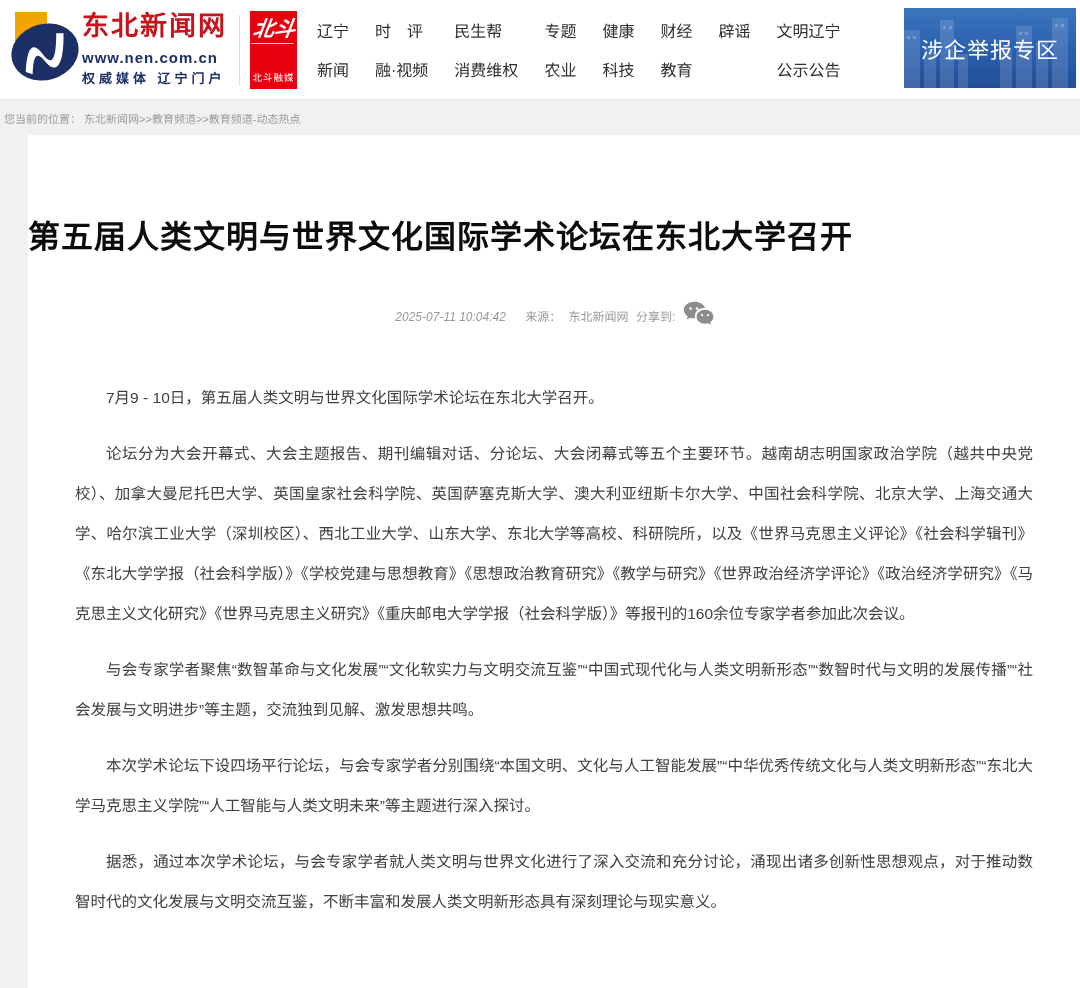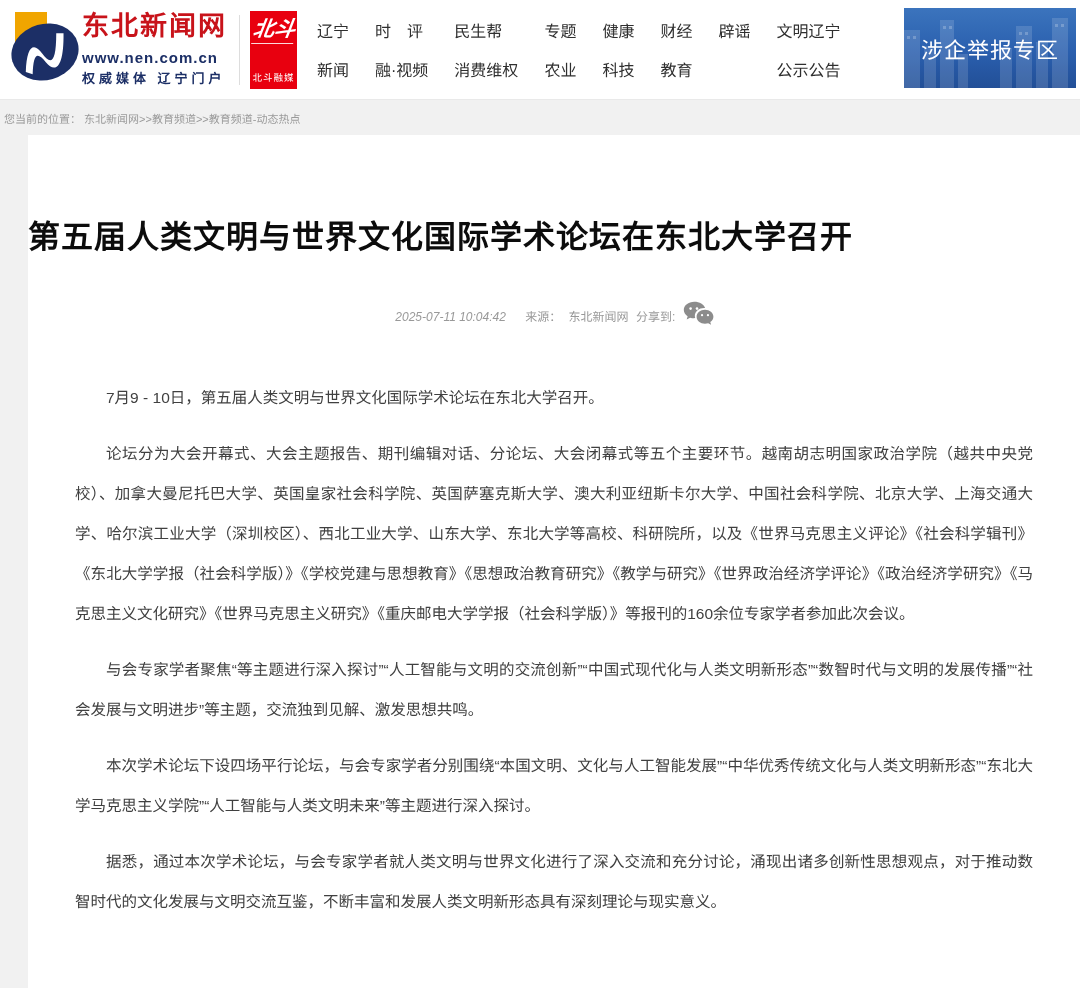--- a/index.html
+++ b/index.html
@@ -239,19 +239,19 @@
     </span>
   </div>
 
   <div class="article-body">
 
       <p>7月9 - 10日，第五届人类文明与世界文化国际学术论坛在东北大学召开。</p>
 
 
       <p>论坛分为大会开幕式、大会主题报告、期刊编辑对话、分论坛、大会闭幕式等五个主要环节。越南胡志明国家政治学院（越共中央党校）、加拿大曼尼托巴大学、英国皇家社会科学院、英国萨塞克斯大学、澳大利亚纽斯卡尔大学、中国社会科学院、北京大学、上海交通大学、哈尔滨工业大学（深圳校区）、西北工业大学、山东大学、东北大学等高校、科研院所，以及《世界马克思主义评论》《社会科学辑刊》《东北大学学报（社会科学版）》《学校党建与思想教育》《思想政治教育研究》《教学与研究》《世界政治经济学评论》《政治经济学研究》《马克思主义文化研究》《世界马克思主义研究》《重庆邮电大学学报（社会科学版）》等报刊的160余位专家学者参加此次会议。</p>
 
-      <p>与会专家学者聚焦“等主题进行深入探讨”“人工智能与文明的交流创新”“中国式现代化与人类文明新形态”“数智时代与文明的发展传播”“社会发展与文明进步”等主题，交流独到见解、激发思想共鸣。</p>
+      <p>与会专家学者聚焦“数智革命与文化发展”“文化软实力与文明交流互鉴”“中国式现代化与人类文明新形态”“数智时代与文明的发展传播”“社会发展与文明进步”等主题，交流独到见解、激发思想共鸣。</p>
 
       <p>本次学术论坛下设四场平行论坛，与会专家学者分别围绕“本国文明、文化与人工智能发展”“中华优秀传统文化与人类文明新形态”“东北大学马克思主义学院”“人工智能与人类文明未来”等主题进行深入探讨。</p>
 
       <p>据悉，通过本次学术论坛，与会专家学者就人类文明与世界文化进行了深入交流和充分讨论，涌现出诸多创新性思想观点，对于推动数智时代的文化发展与文明交流互鉴，不断丰富和发展人类文明新形态具有深刻理论与现实意义。</p>
     </div>
 </main>
 
 </body></html>

